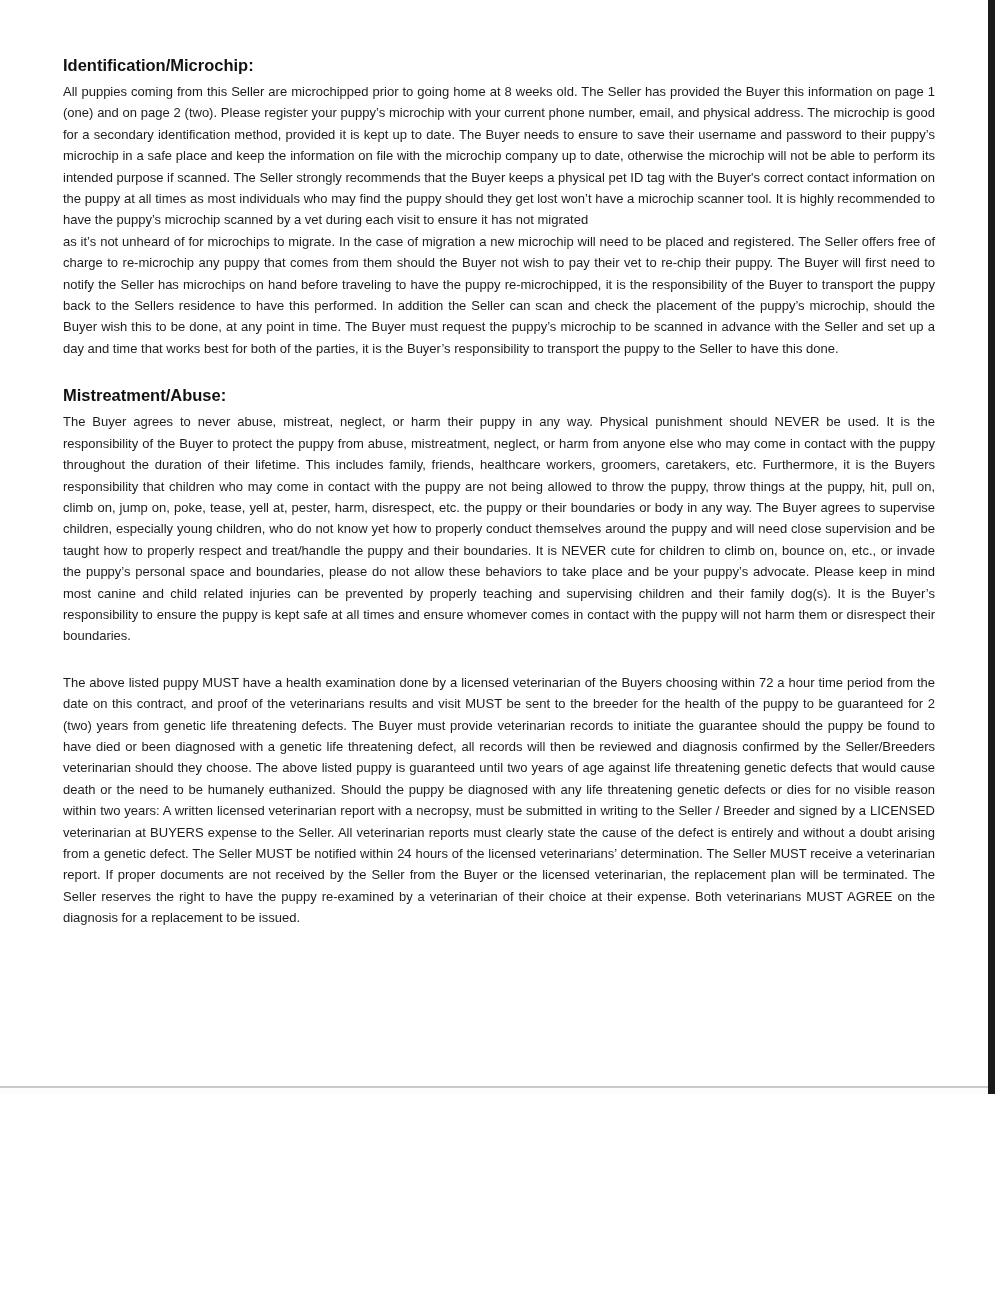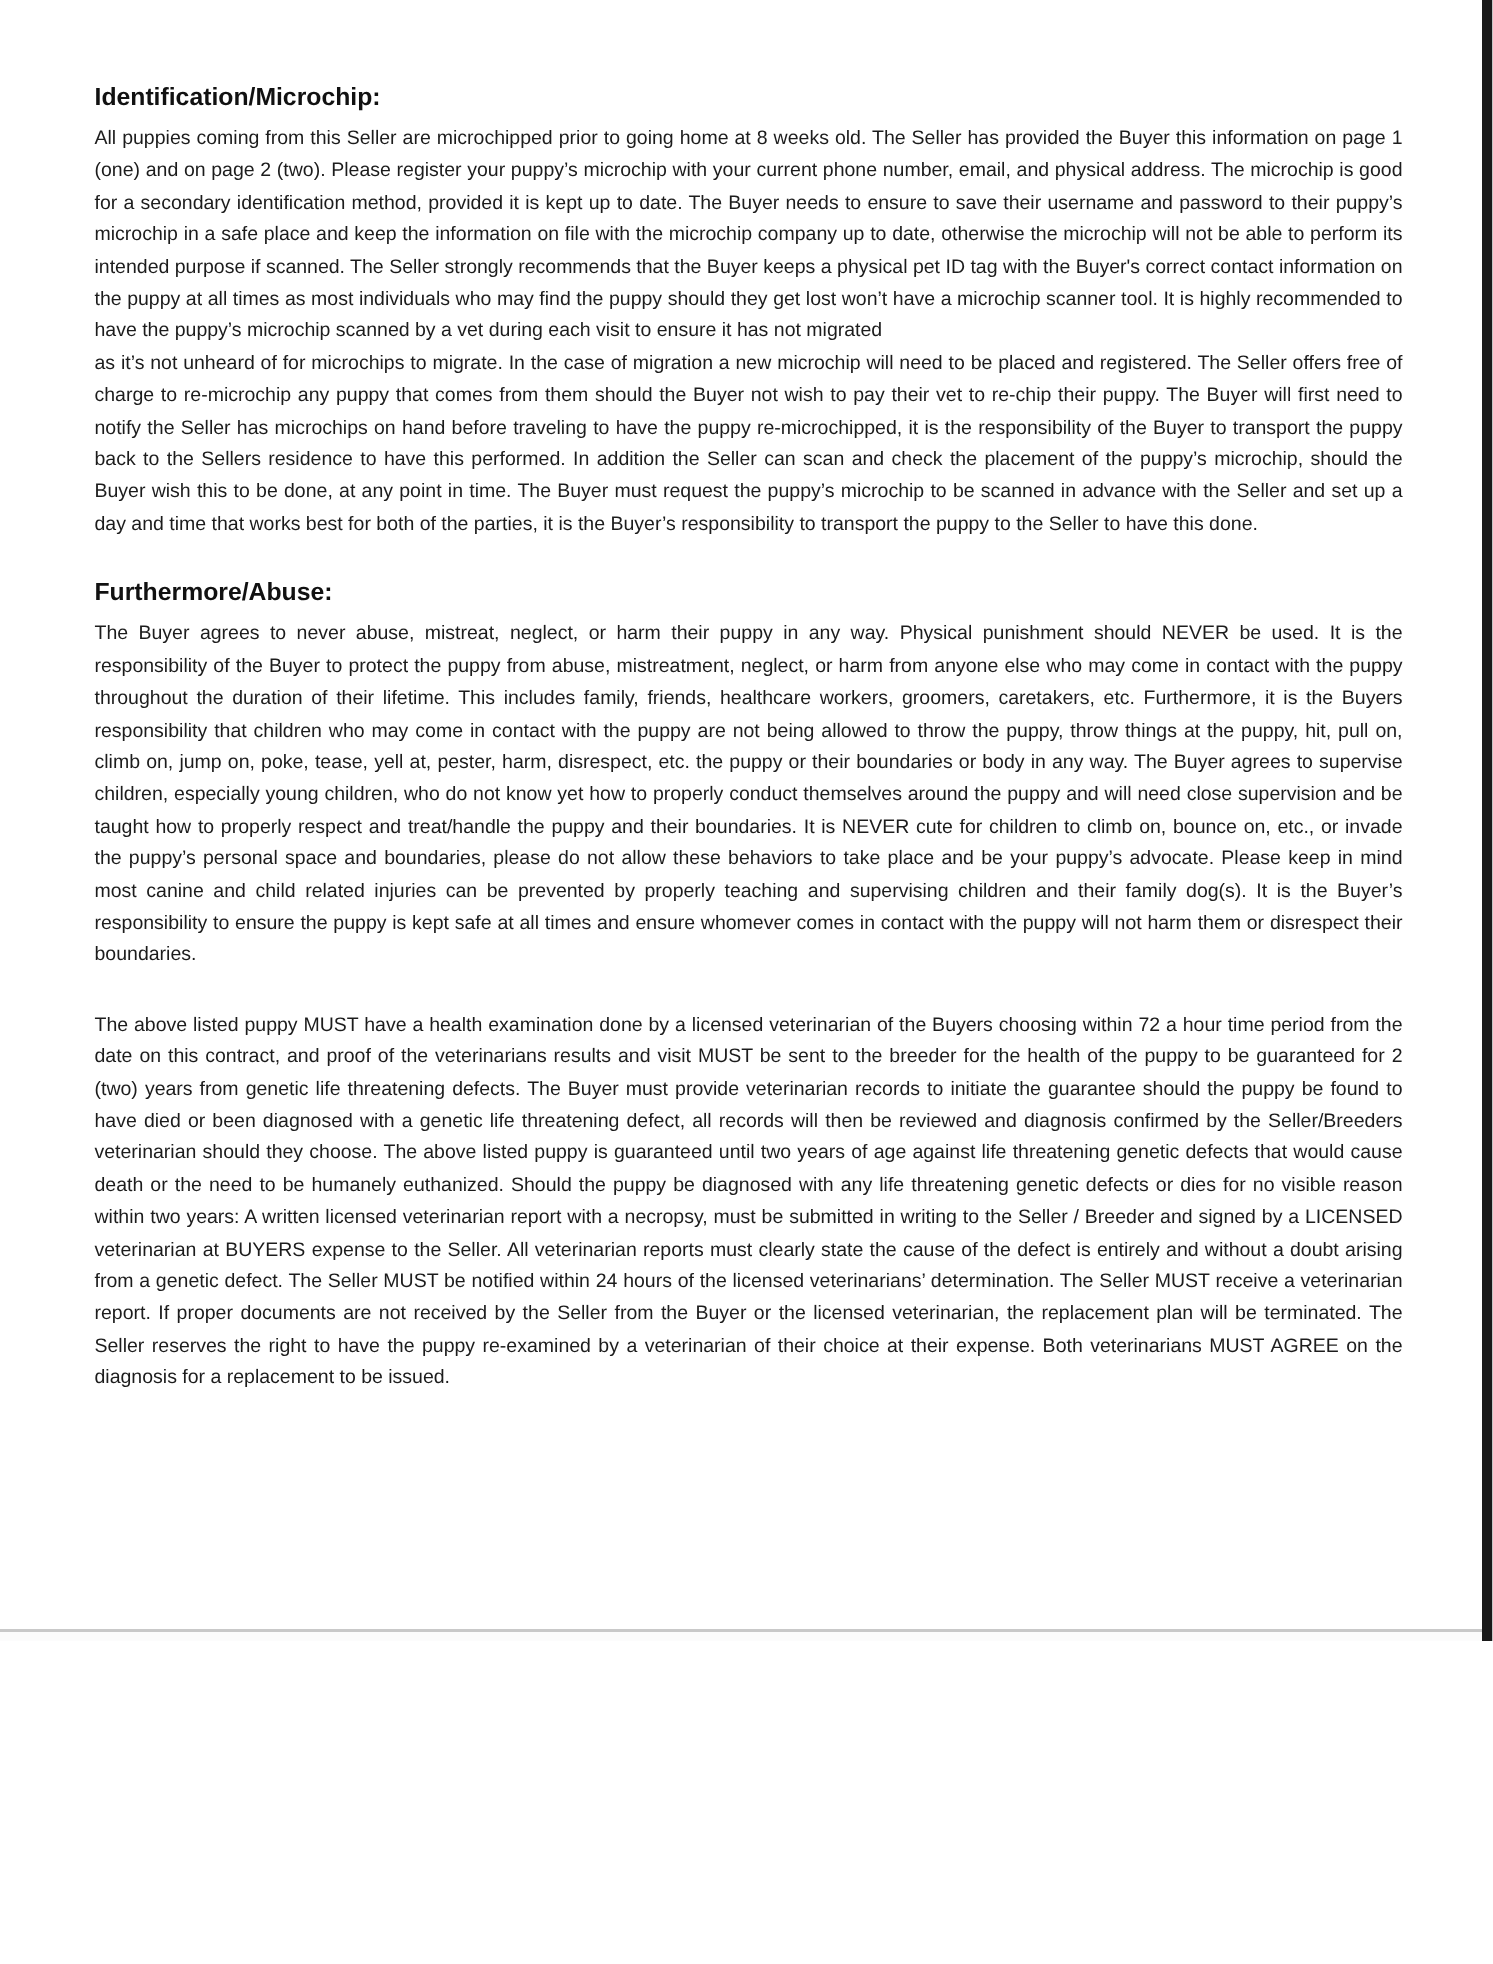--- a/index.html
+++ b/index.html
@@ -89,21 +89,21 @@
 
   <div class="content">
 
     <div class="section">
       <div class="heading">Identification/Microchip:</div>
       <p>All puppies coming from this Seller are microchipped prior to going home at 8 weeks old. The Seller has provided the Buyer this information on page 1 (one) and on page 2 (two). Please register your puppy’s microchip with your current phone number, email, and physical address. The microchip is good for a secondary identification method, provided it is kept up to date. The Buyer needs to ensure to save their username and password to their puppy’s microchip in a safe place and keep the information on file with the microchip company up to date, otherwise the microchip will not be able to perform its intended purpose if scanned. The Seller strongly recommends that the Buyer keeps a physical pet ID tag with the Buyer's correct contact information on the puppy at all times as most individuals who may find the puppy should they get lost won’t have a microchip scanner tool. It is highly recommended to have the puppy’s microchip scanned by a vet during each visit to ensure it has not migrated</p>
       <p>as it’s not unheard of for microchips to migrate. In the case of migration a new microchip will need to be placed and registered. The Seller offers free of charge to re-microchip any puppy that comes from them should the Buyer not wish to pay their vet to re-chip their puppy. The Buyer will first need to notify the Seller has microchips on hand before traveling to have the puppy re-microchipped, it is the  responsibility of the Buyer to transport the puppy back to the Sellers residence to have this performed. In addition the Seller can scan and check the placement of the puppy’s microchip, should the Buyer wish this to be done, at any point in time. The Buyer must request the puppy’s microchip to be scanned in advance with the Seller and set up a day and time that works best for both of the parties, it is the Buyer’s responsibility to transport the puppy to the Seller to have this done.</p>
     </div>
 
     <div class="section">
-      <div class="heading">Furthermore/Abuse:</div>
+      <div class="heading">Mistreatment/Abuse:</div>
       <p>The Buyer agrees to never abuse, mistreat, neglect, or harm their puppy in any way. Physical punishment should NEVER be used. It is the responsibility of the Buyer to protect the puppy from abuse, mistreatment, neglect, or harm from anyone else who may come in contact with the puppy throughout the duration of their lifetime. This includes family, friends, healthcare workers, groomers, caretakers, etc. Furthermore, it is the Buyers responsibility that children who may come in contact with the puppy are not being allowed to throw the puppy, throw things at the puppy, hit, pull on, climb on, jump on, poke, tease, yell at, pester, harm, disrespect, etc. the puppy or their boundaries or body in any way. The Buyer agrees to supervise children, especially young children, who do not know yet how to properly conduct themselves around the puppy and will need close supervision and be taught how to properly respect and treat/handle the puppy and their boundaries. It is NEVER cute for children to climb on, bounce on, etc., or invade the puppy’s personal space and boundaries, please do not allow these behaviors to take place and be your puppy’s advocate. Please keep in mind most canine and child related injuries can be prevented by properly teaching and supervising children and their family dog(s). It is the Buyer’s responsibility to ensure the puppy is kept safe at all times and ensure whomever comes in contact with the puppy will not harm them or disrespect their boundaries.</p>
     </div>
 
     <div class="section">
       <p>The above listed puppy MUST have a health examination done by a licensed veterinarian of the Buyers choosing within 72 a hour time period from the date on this contract, and proof of the veterinarians results and visit  MUST be sent to the breeder for  the health of the puppy to be guaranteed for 2 (two) years from genetic life threatening defects. The Buyer  must provide veterinarian records to initiate the guarantee should the puppy be found to have died or been diagnosed with a genetic life threatening defect, all records will then be reviewed and diagnosis confirmed by the Seller/Breeders veterinarian should they choose. The above listed puppy is guaranteed until two years of age against life threatening genetic defects that would cause death or the need to be humanely euthanized. Should the puppy be diagnosed with any life threatening genetic defects or dies for no visible reason within two years: A written licensed veterinarian report with a necropsy, must be submitted in writing to the Seller / Breeder and signed by a LICENSED veterinarian at BUYERS expense to the Seller. All veterinarian reports must clearly state the cause of the defect is entirely and without a doubt arising from a genetic defect. The Seller MUST be notified within 24 hours of the licensed veterinarians’ determination. The Seller MUST receive a veterinarian report. If proper documents are not received by the Seller from the Buyer or the licensed veterinarian, the replacement plan will be terminated. The Seller reserves the right to have the puppy re-examined by a veterinarian of their choice at their expense. Both veterinarians MUST AGREE on the diagnosis for a replacement to be issued.</p>
     </div>
 
   </div>
 
   <div class="divider"></div>

